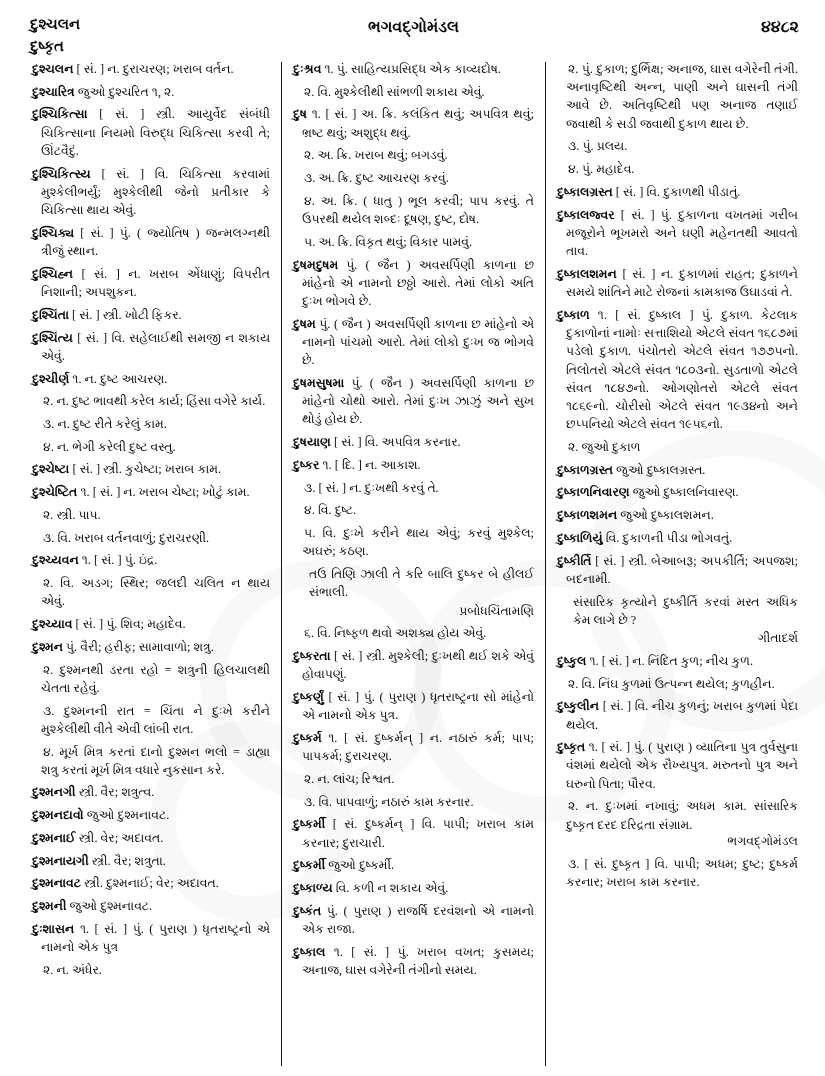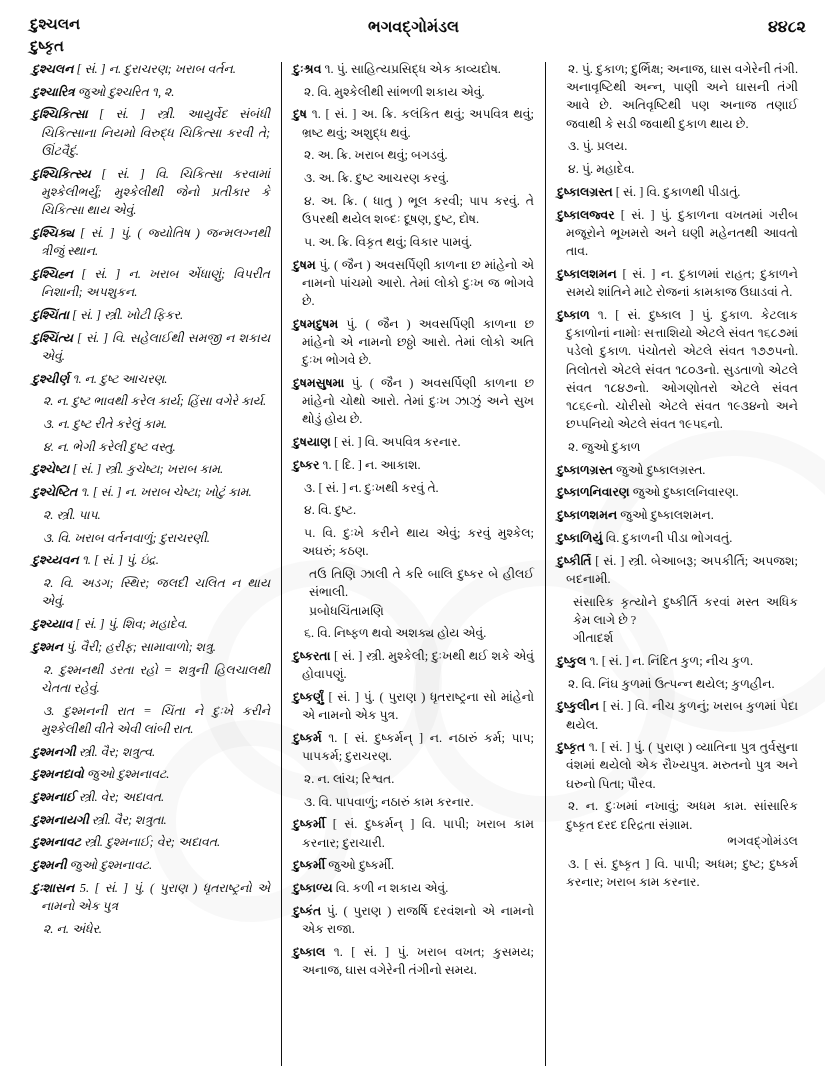--- a/index.html
+++ b/index.html
@@ -53,40 +53,40 @@
   .rh-center {
     position: absolute;
     left: 0; right: 0;
     top: 4px;
     text-align: center;
     font-weight: bold;
     font-size: 16px;
   }
   .rh-right {
     position: absolute;
-    right: 1px;
+    right: 8px;
     top: 4px;
     font-weight: bold;
     font-size: 16px;
   }
 
   
   .columns {
     display: flex;
     align-items: stretch;
     height: 1008px;
   }
   .col {
     width: 265px;
     box-sizing: border-box;
     padding: 0 9px 0 9px;
     font-size: 12.4px;
     line-height: 1.47;
   }
-  .col.c1 { padding-left: 12px; font-style: italic; }
+  .col.c1 { padding-left: 12px; }
   .rule {
     width: 0;
     border-left: 1.3px solid #111;
     margin: 2px 2px 2px 2px;
     align-self: stretch;
   }
 
   
   .entry {
     margin: 0 0 4.5px 0;
@@ -106,21 +106,21 @@
     padding-left: 9px;
     text-indent: 2px;
     text-align: justify;
   }
   .verse {
     margin: 0 0 4.5px 0;
     padding-left: 16px;
     text-align: justify;
   }
   .source {
-    text-align: left;
+    text-align: right;
     display: block;
   }
   .right {
     text-align: right;
     display: block;
     margin-top: -2px;
   }
 </style>
 </head>
 <body>
@@ -158,40 +158,41 @@
         <p class="entry hang"><span class="hw">દુશ્ચેષ્ટા</span><span> [ સં. ] સ્ત્રી. કુચેષ્ટા; ખરાબ કામ.</span></p>
         <p class="entry hang"><span class="hw">દુશ્ચેષ્ટિત</span><span> ૧. [ સં. ] ન. ખરાબ ચેષ્ટા; ખોટું કામ.</span></p>
         <p class="sense"><span>૨. સ્ત્રી. પાપ.</span></p>
         <p class="sense"><span>૩. વિ. ખરાબ વર્તનવાળું; દુરાચરણી.</span></p>
         <p class="entry hang"><span class="hw">દુશ્ચ્યવન</span><span> ૧. [ સં. ] પું. ઇંદ્ર.</span></p>
         <p class="sense"><span>૨. વિ. અડગ; સ્થિર; જલદી ચલિત ન થાય એવું.</span></p>
         <p class="entry hang"><span class="hw">દુશ્ચ્યાવ</span><span> [ સં. ] પું. શિવ; મહાદેવ.</span></p>
         <p class="entry hang"><span class="hw">દુશ્મન</span><span> પું. વૈરી; હરીફ; સામાવાળો; શત્રુ.</span></p>
         <p class="sense"><span>૨. દુશ્મનથી ડરતા રહો = શત્રુની હિલચાલથી ચેતતા રહેવું.</span></p>
         <p class="sense"><span>૩. દુશ્મનની રાત = ચિંતા ને દુઃખે કરીને મુશ્કેલીથી વીતે એવી લાંબી રાત.</span></p>
+        <p class="sense"><span>૪. મૂર્ખ મિત્ર કરતાં દાનો દુશ્મન ભલો = ડાહ્યા શત્રુ કરતાં મૂર્ખ મિત્ર વધારે નુકસાન કરે.</span></p>
         <p class="entry hang"><span class="hw">દુશ્મનગી</span><span> સ્ત્રી. વૈર; શત્રુત્વ.</span></p>
         <p class="entry hang"><span class="hw">દુશ્મનદાવો</span><span> જુઓ દુશ્મનાવટ.</span></p>
         <p class="entry hang"><span class="hw">દુશ્મનાઈ</span><span> સ્ત્રી. વેર; અદાવત.</span></p>
         <p class="entry hang"><span class="hw">દુશ્મનાયગી</span><span> સ્ત્રી. વૈર; શત્રુતા.</span></p>
         <p class="entry hang"><span class="hw">દુશ્મનાવટ</span><span> સ્ત્રી. દુશ્મનાઈ; વેર; અદાવત.</span></p>
         <p class="entry hang"><span class="hw">દુશ્મની</span><span> જુઓ દુશ્મનાવટ.</span></p>
-        <p class="entry hang"><span class="hw">દુઃશાસન</span><span> 5. [ સં. ] પું. ( પુરાણ ) ધૃતરાષ્ટ્રનો એ નામનો એક પુત્ર</span></p>
+        <p class="entry hang"><span class="hw">દુઃશાસન</span><span> ૧. [ સં. ] પું. ( પુરાણ ) ધૃતરાષ્ટ્રનો એ નામનો એક પુત્ર</span></p>
         <p class="sense"><span>૨. ન. અંધેર.</span></p>
       </div>
     <div class="rule"></div>
     <div class="col c2">
         <p class="entry hang"><span class="hw">દુઃશ્રવ</span><span> ૧. પું. સાહિત્યપ્રસિદ્ધ એક કાવ્યદોષ.</span></p>
         <p class="sense"><span>૨. વિ. મુશ્કેલીથી સાંભળી શકાય એવું.</span></p>
         <p class="entry hang"><span class="hw">દુષ</span><span> ૧. [ સં. ] અ. ક્રિ. કલંકિત થવું; અપવિત્ર થવું; ભ્રષ્ટ થવું; અશુદ્ધ થવું.</span></p>
         <p class="sense"><span>૨. અ. ક્રિ. ખરાબ થવું; બગડવું.</span></p>
         <p class="sense"><span>૩. અ. ક્રિ. દુષ્ટ આચરણ કરવું.</span></p>
         <p class="sense"><span>૪. અ. ક્રિ. ( ધાતુ ) ભૂલ કરવી; પાપ કરવું. તે ઉપરથી થયેલ શબ્દઃ દૂષણ, દુષ્ટ, દોષ.</span></p>
         <p class="sense"><span>૫. અ. ક્રિ. વિકૃત થવું; વિકાર પામવું.</span></p>
+        <p class="entry hang"><span class="hw">દુષમદુષમ</span><span> પું. ( જૈન ) અવસર્પિણી કાળના છ માંહેનો એ નામનો છઠ્ઠો આરો. તેમાં લોકો અતિ દુઃખ ભોગવે છે.</span></p>
         <p class="entry hang"><span class="hw">દુષમ</span><span> પું. ( જૈન ) અવસર્પિણી કાળના છ માંહેનો એ નામનો પાંચમો આરો. તેમાં લોકો દુઃખ જ ભોગવે છે.</span></p>
-        <p class="entry hang"><span class="hw">દુષમદુષમ</span><span> પું. ( જૈન ) અવસર્પિણી કાળના છ માંહેનો એ નામનો છઠ્ઠો આરો. તેમાં લોકો અતિ દુઃખ ભોગવે છે.</span></p>
         <p class="entry hang"><span class="hw">દુષમસુષમા</span><span> પું. ( જૈન ) અવસર્પિણી કાળના છ માંહેનો ચોથો આરો. તેમાં દુઃખ ઝાઝું અને સુખ થોડું હોય છે.</span></p>
         <p class="entry hang"><span class="hw">દુષયાણ</span><span> [ સં. ] વિ. અપવિત્ર કરનાર.</span></p>
         <p class="entry hang"><span class="hw">દુષ્કર</span><span> ૧. [ દિ. ] ન. આકાશ.</span></p>
         <p class="sense"><span>૩. [ સં. ] ન. દુઃખથી કરવું તે.</span></p>
         <p class="sense"><span>૪. વિ. દુષ્ટ.</span></p>
         <p class="sense"><span>૫. વિ. દુઃખે કરીને થાય એવું; કરવું મુશ્કેલ; અઘરું; કઠણ.</span></p>
         <p class="verse"><span>તઉ તિણિ ઝાલી તે કરિ બાલિ દુષ્કર બે હીલઈ સંભાલી.</span><span class="source">પ્રબોધચિંતામણિ</span></p>
         <p class="sense"><span>૬. વિ. નિષ્ફળ થવો અશક્ય હોય એવું.</span></p>
         <p class="entry hang"><span class="hw">દુષ્કરતા</span><span> [ સં. ] સ્ત્રી. મુશ્કેલી; દુઃખથી થઈ શકે એવું હોવાપણું.</span></p>
         <p class="entry hang"><span class="hw">દુષ્કર્ણું</span><span> [ સં. ] પું. ( પુરાણ ) ધૃતરાષ્ટ્રના સો માંહેનો એ નામનો એક પુત્ર.</span></p>

